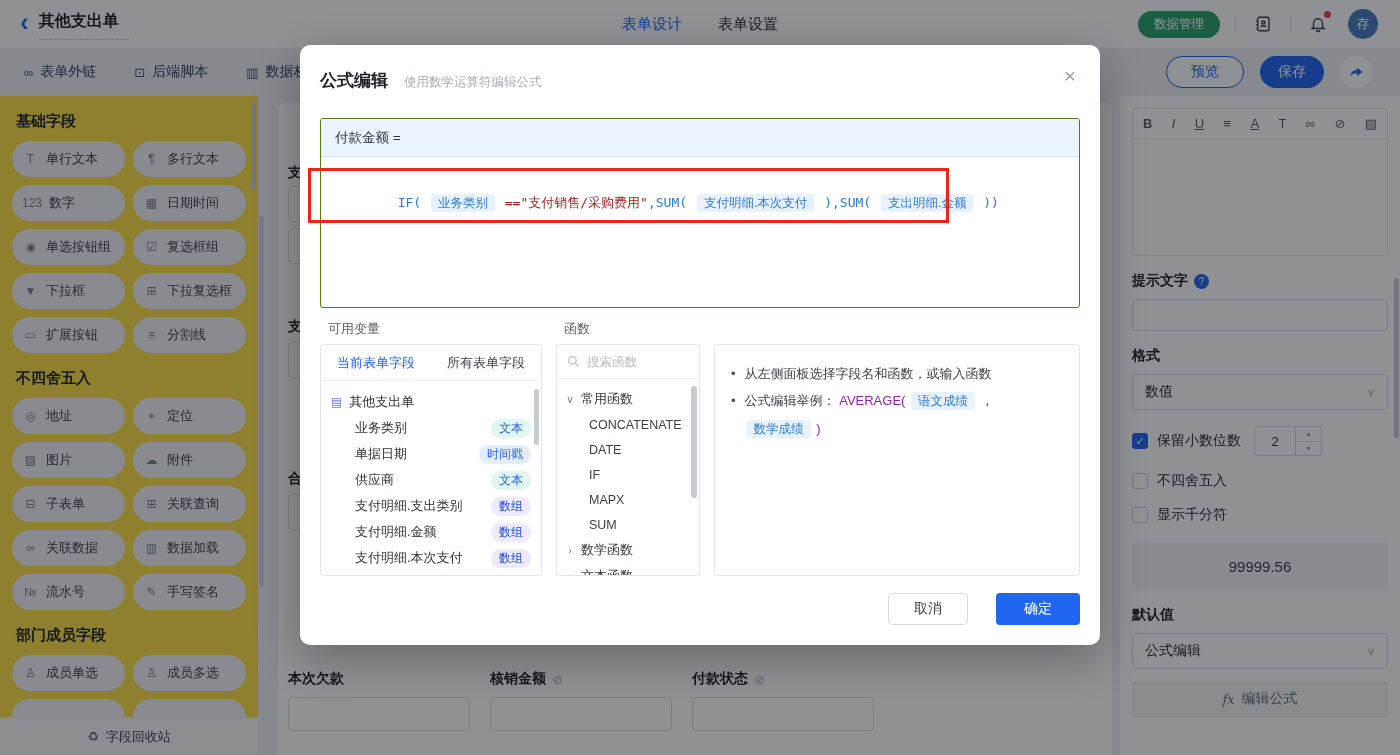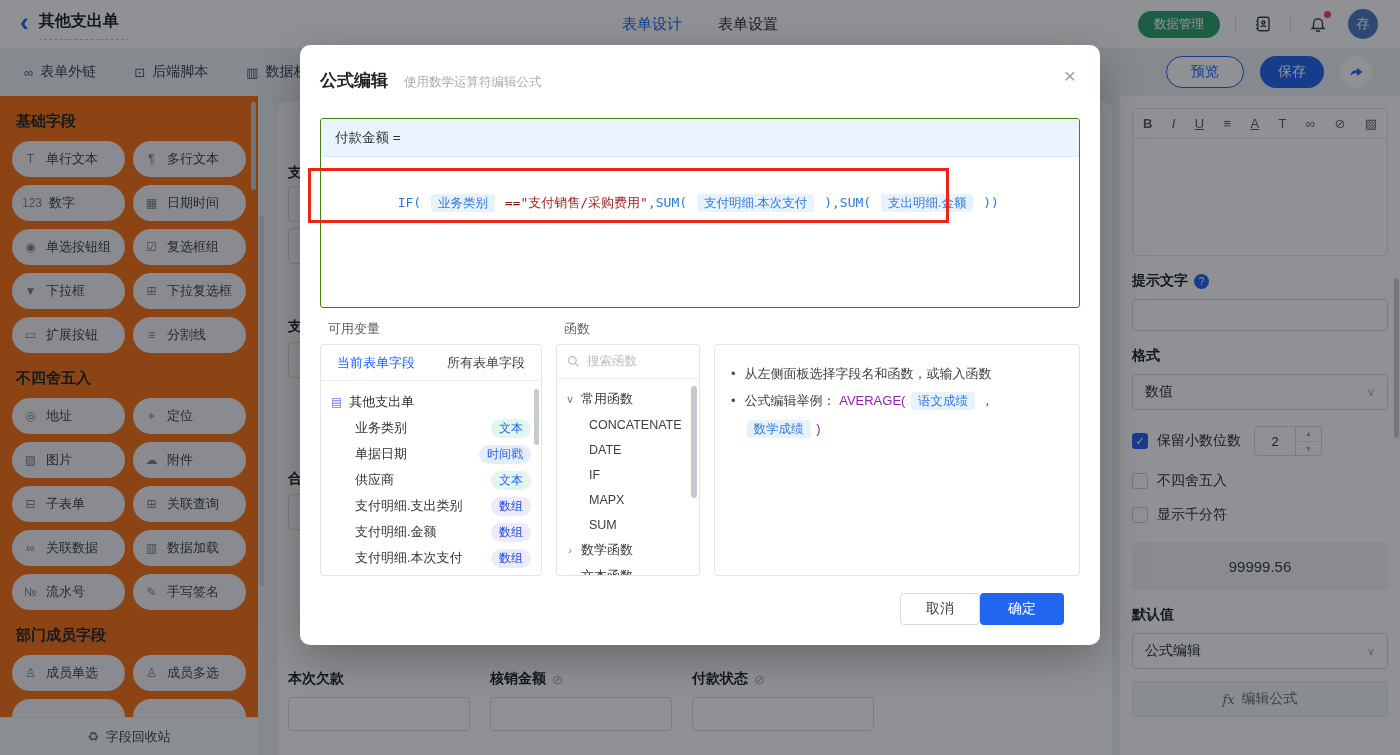--- a/index.html
+++ b/index.html
@@ -25,21 +25,21 @@
 .subbar{position:absolute;top:48px;left:0;right:0;height:48px;background:#eff1f5;display:flex;align-items:center}
 .sb-links{display:flex;gap:38px;margin-left:24px;font-size:14px;color:#36415f}
 .sb-link{display:flex;align-items:center;gap:7px;cursor:pointer}
 .sb-link .ic{font-size:13px;color:#4a5674}
 .sb-right{position:absolute;right:28px;display:flex;align-items:center;gap:16px}
 .btn-preview{width:78px;height:32px;border-radius:16px;border:1px solid var(--primary);color:var(--primary);background:#fff;font-size:14px;display:flex;align-items:center;justify-content:center;cursor:pointer}
 .btn-save{width:64px;height:32px;border-radius:16px;background:var(--primary);color:#fff;font-size:14px;display:flex;align-items:center;justify-content:center;cursor:pointer}
 .btn-share{width:32px;height:32px;border-radius:50%;background:#fff;display:flex;align-items:center;justify-content:center;cursor:pointer}
 
 
-.sidebar{position:absolute;top:96px;left:0;width:258px;bottom:0;background:#f97316;overflow:hidden}
+.sidebar{position:absolute;top:96px;left:0;width:258px;bottom:0;background:#fde047;overflow:hidden}
 .section-title{font-size:15px;font-weight:bold;color:#22262c;margin:16px 0 10px 16px}
 .pill-grid{display:grid;grid-template-columns:1fr 1fr;gap:8px;padding:0 12px}
 .pill{height:36px;border-radius:18px;background:#f4f5f7;display:flex;align-items:center;padding:0 10px;font-size:13px;color:#3f434a;gap:7px;cursor:pointer;white-space:nowrap;overflow:hidden}
 .pill .ic{color:#7c828b;font-size:12px;min-width:17px;text-align:center;flex:0 0 auto}
 .pill.ghost{background:#f4f5f7}
 .side-scroll{position:absolute;right:2px;top:6px;width:5px;height:88px;background:#ccd0d6;border-radius:3px}
 .recycle{position:absolute;bottom:0;left:0;right:0;height:38px;background:#fafbfc;border-top:1px solid #ececf0;display:flex;align-items:center;justify-content:center;gap:7px;font-size:13px;color:#3f434a;cursor:pointer;z-index:2}
 .recycle .ic{color:#6a707a}
 
 
@@ -107,33 +107,33 @@
 .v-list{padding:8px 0 0 10px;font-size:13px}
 .v-root{display:flex;align-items:center;gap:7px;height:26px;color:#2b2f36}
 .v-doc{color:#6c7cf0;font-size:12px}
 .v-item{display:flex;align-items:center;height:26px;padding:0 10px 0 24px;justify-content:space-between;color:#2f343b;cursor:pointer}
 .badge{font-size:12px;border-radius:10px;padding:1px 8px;flex:0 0 auto}
 .t-text{background:#e0f6ee;color:#2563eb}
 .t-time{background:#e4eefb;color:#2563eb}
 .t-array{background:#efe9fd;color:#1d4ed8}
 .v-scrollbar{position:absolute;right:2px;top:44px;width:5px;height:56px;background:#c6cad1;border-radius:3px}
 .srch{height:34px;display:flex;align-items:center;gap:7px;padding:0 10px;border-bottom:1px solid #f0f1f4}
-.srch input{border:none;outline:none;width:90px;font-size:12.5px;color:#3c4046;font-family:Liberation Mono, monospace;background:transparent}
+.srch input{border:none;outline:none;width:90px;font-size:12.5px;color:#3c4046;font-family:Liberation Sans, sans-serif;background:transparent}
 .srch input::placeholder{color:#b9bdc4}
 .fn-tree{padding:7px 0 0 8px;font-size:13px;color:#33383f}
 .fn-group{display:flex;gap:6px;align-items:center;height:26px;cursor:pointer}
 .fn-group .tw{font-size:11px;color:#7b828c;width:10px;text-align:center}
 .fn-group.closed .tw::before{content:"›"}
 .fn-item{height:25px;padding-left:24px;display:flex;align-items:center;font-size:12.5px;color:#3a3f46;cursor:pointer}
 .fn-scrollbar{position:absolute;right:2px;top:41px;width:6px;height:112px;background:#c6cad1;border-radius:3px}
 .tips{padding:15px 16px 0;font-size:13px;color:#3c4148;line-height:27px}
 .tip-line{display:flex;gap:9px;align-items:baseline}
 .bullet{color:#4a4f57}
 .fn-purple{color:var(--fn-purple)}
-.m-foot{position:absolute;right:36px;bottom:20px;display:flex;gap:0}
+.m-foot{position:absolute;right:20px;bottom:20px;display:flex;gap:28px}
 .btn-cancel{width:80px;height:32px;border:1px solid #d8dbe0;border-radius:4px;background:#fff;font-size:14px;color:#3c4046;display:flex;align-items:center;justify-content:center;cursor:pointer}
 .btn-ok{width:84px;height:32px;border-radius:4px;background:var(--primary);color:#fff;font-size:14px;display:flex;align-items:center;justify-content:center;cursor:pointer}
 
 
 .annotation{position:absolute;left:308px;top:168px;width:641px;height:55px;border:3px solid var(--annotation);z-index:70;pointer-events:none}
 </style>
 </head>
 <body>
 
 <div class="stage">

